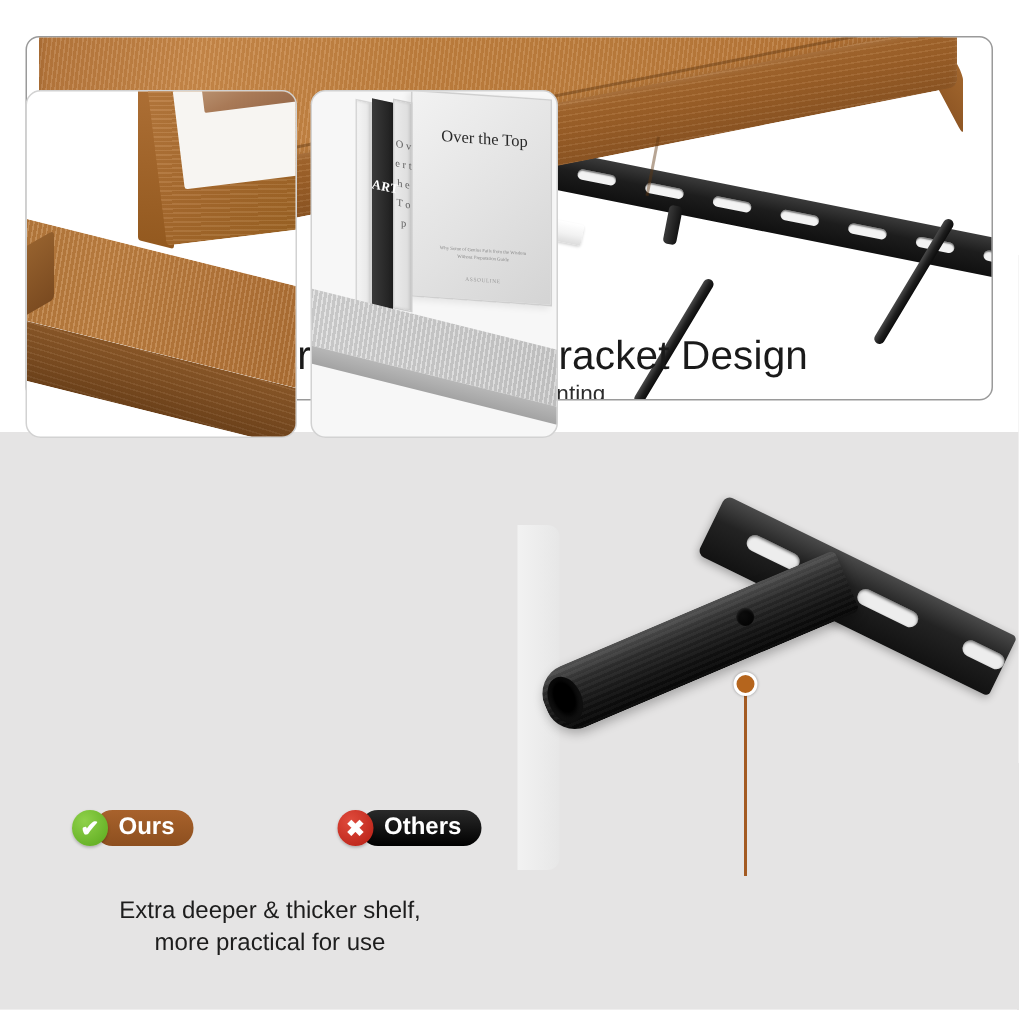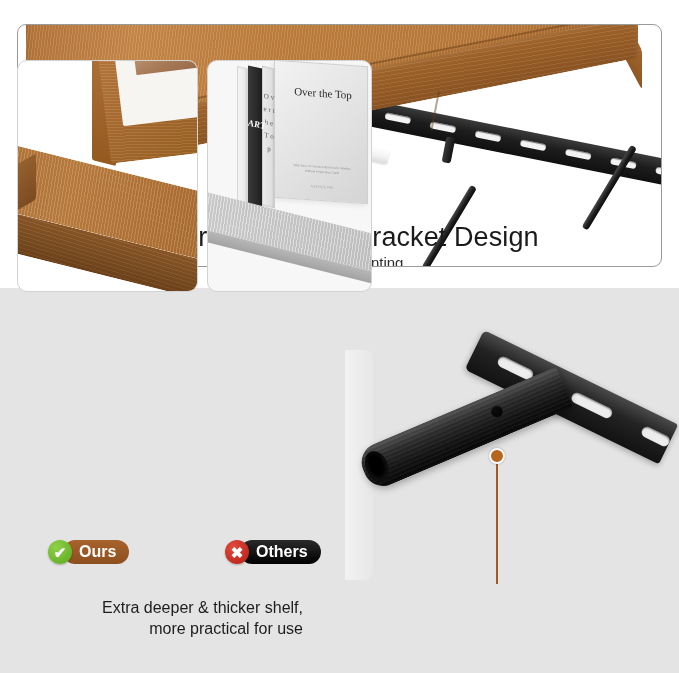--- a/index.html
+++ b/index.html
@@ -420,21 +420,21 @@
 
   
   .caption {
     position: absolute;
     text-align: center;
     font-size: 16px;
     line-height: 21px;
     color: #1d1d1d;
     white-space: pre-line;
   }
-  .caption-left  { left: 13px; top: 597px; width: 290px; text-align: right; }
+  .caption-left  { left: 35px; top: 597px; width: 290px; }
   .caption-right { left: 400px; top: 594px; width: 210px; }
 
   
   .iron-stage {
     position: absolute;
     left: 340px; top: 300px;
     width: 339px; height: 280px;
   }
   .iron-plate {
     position: absolute;

